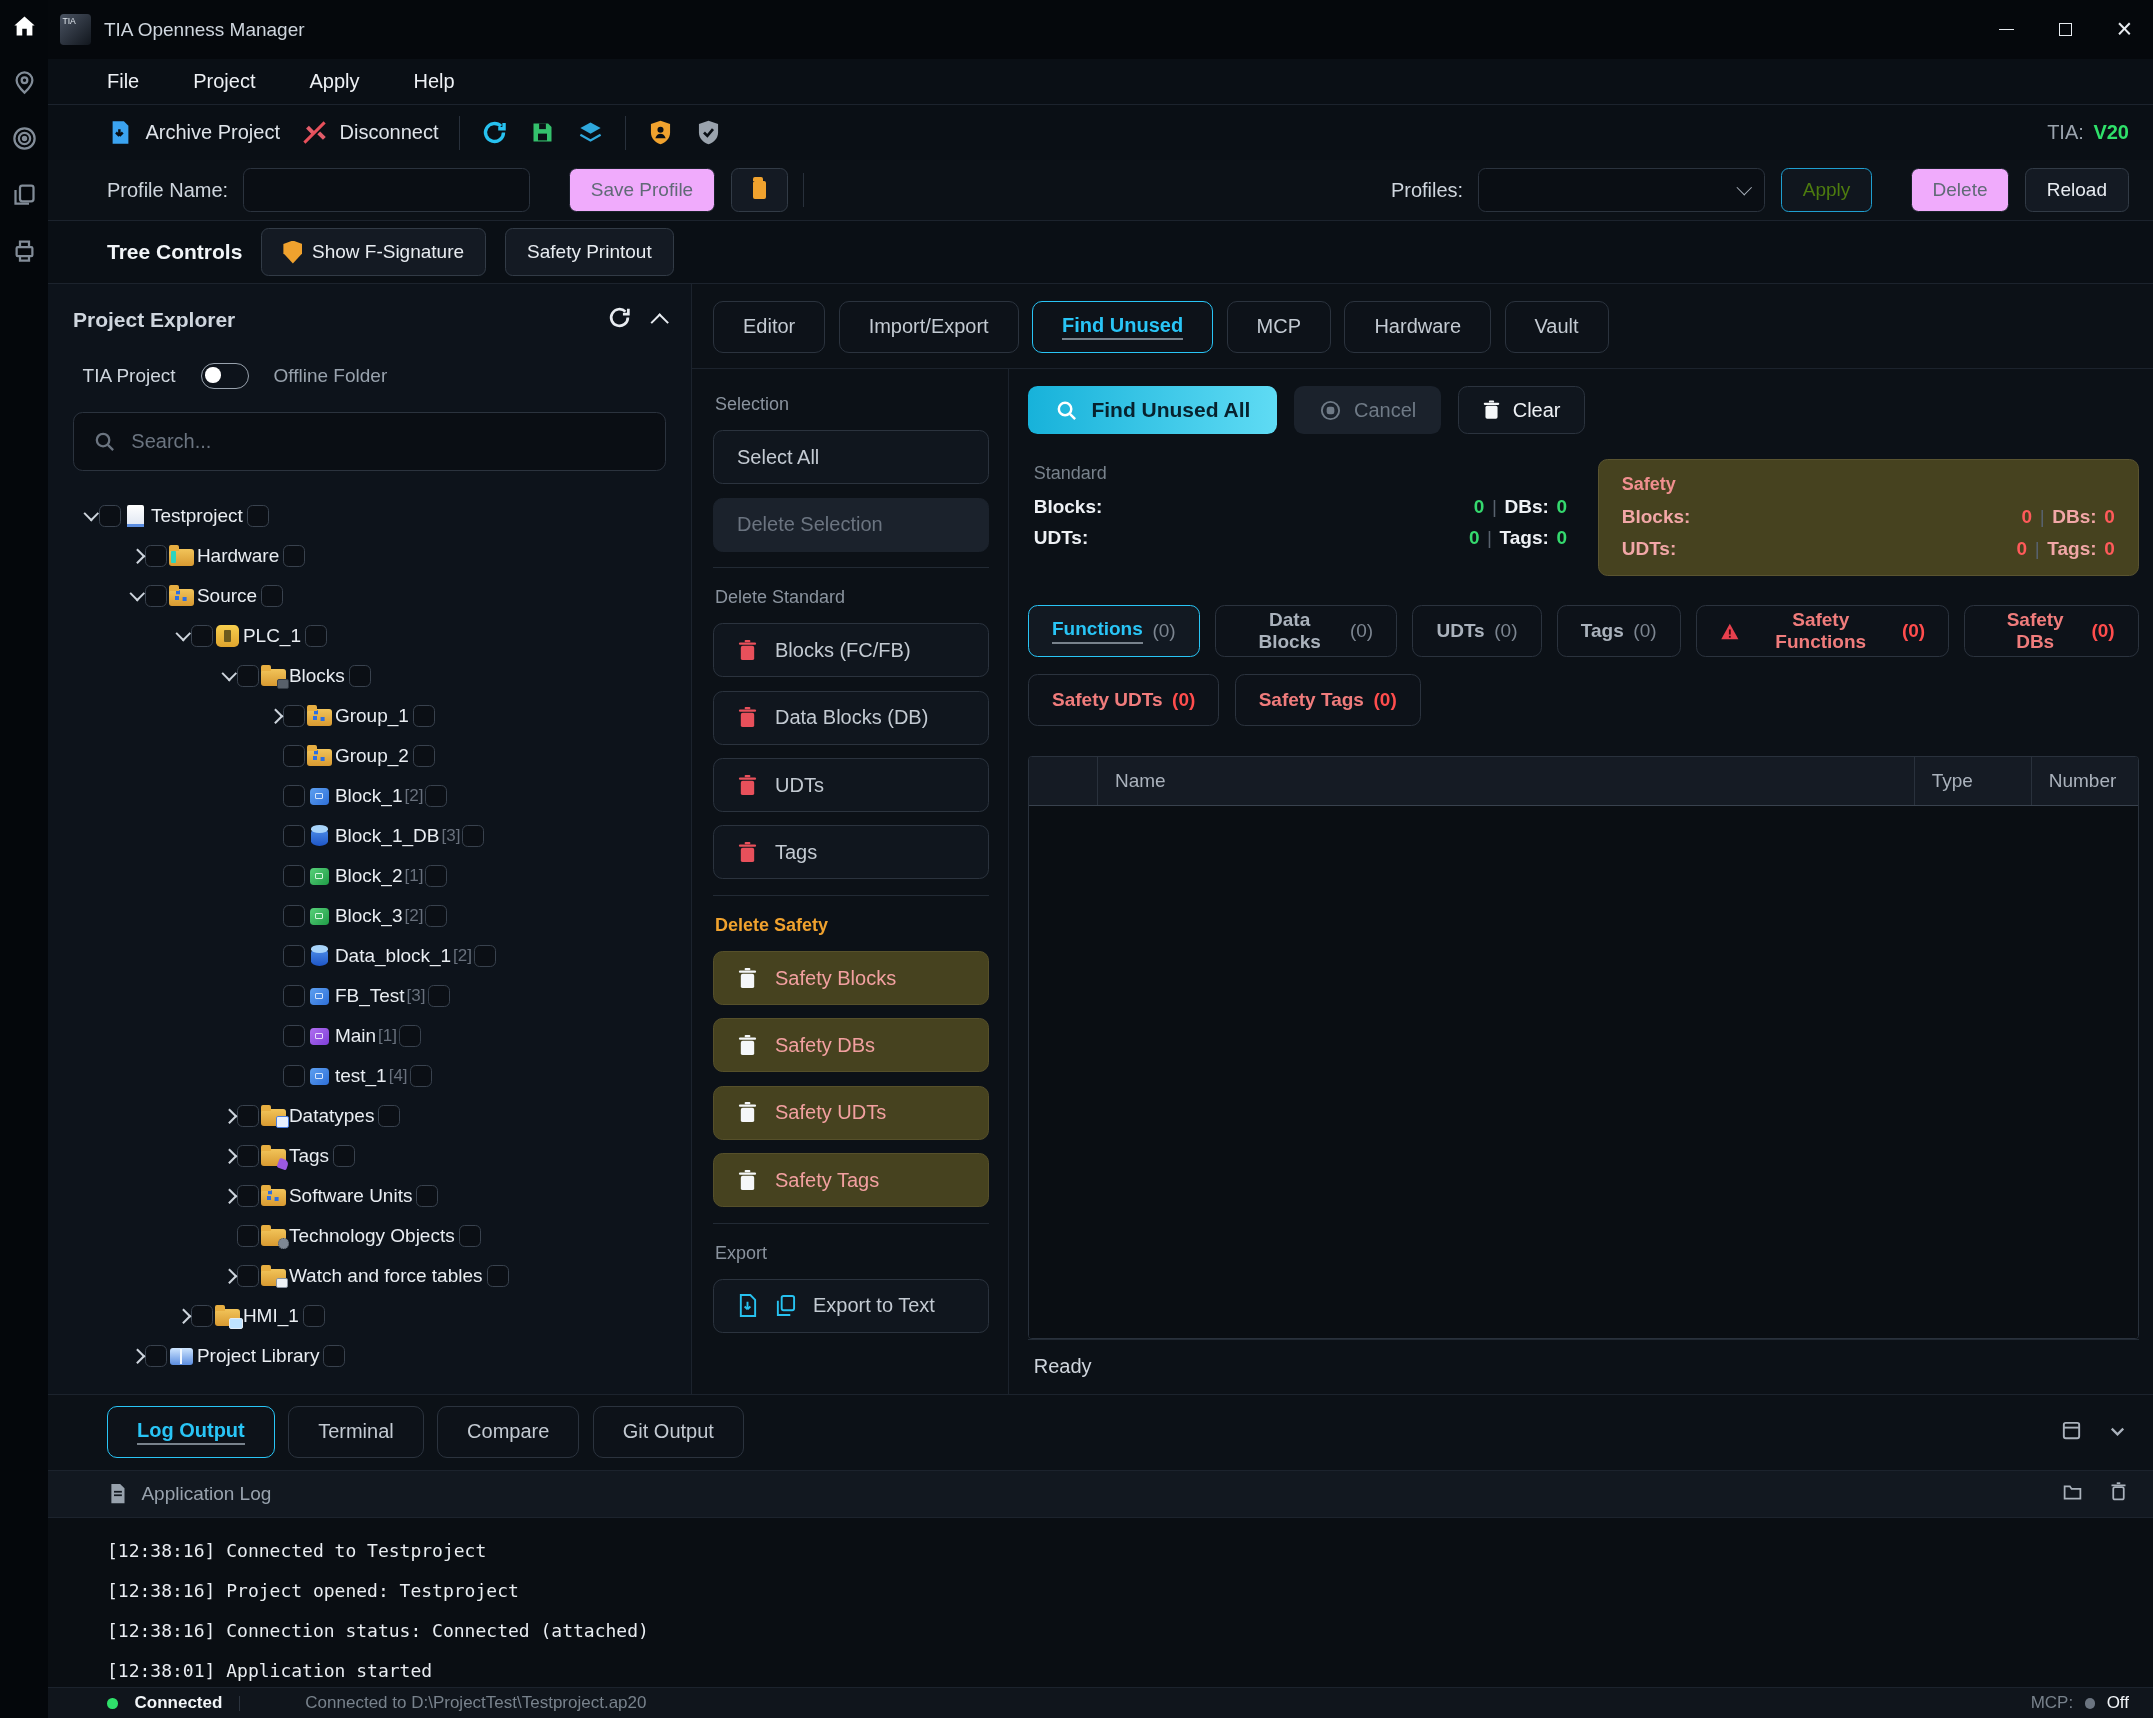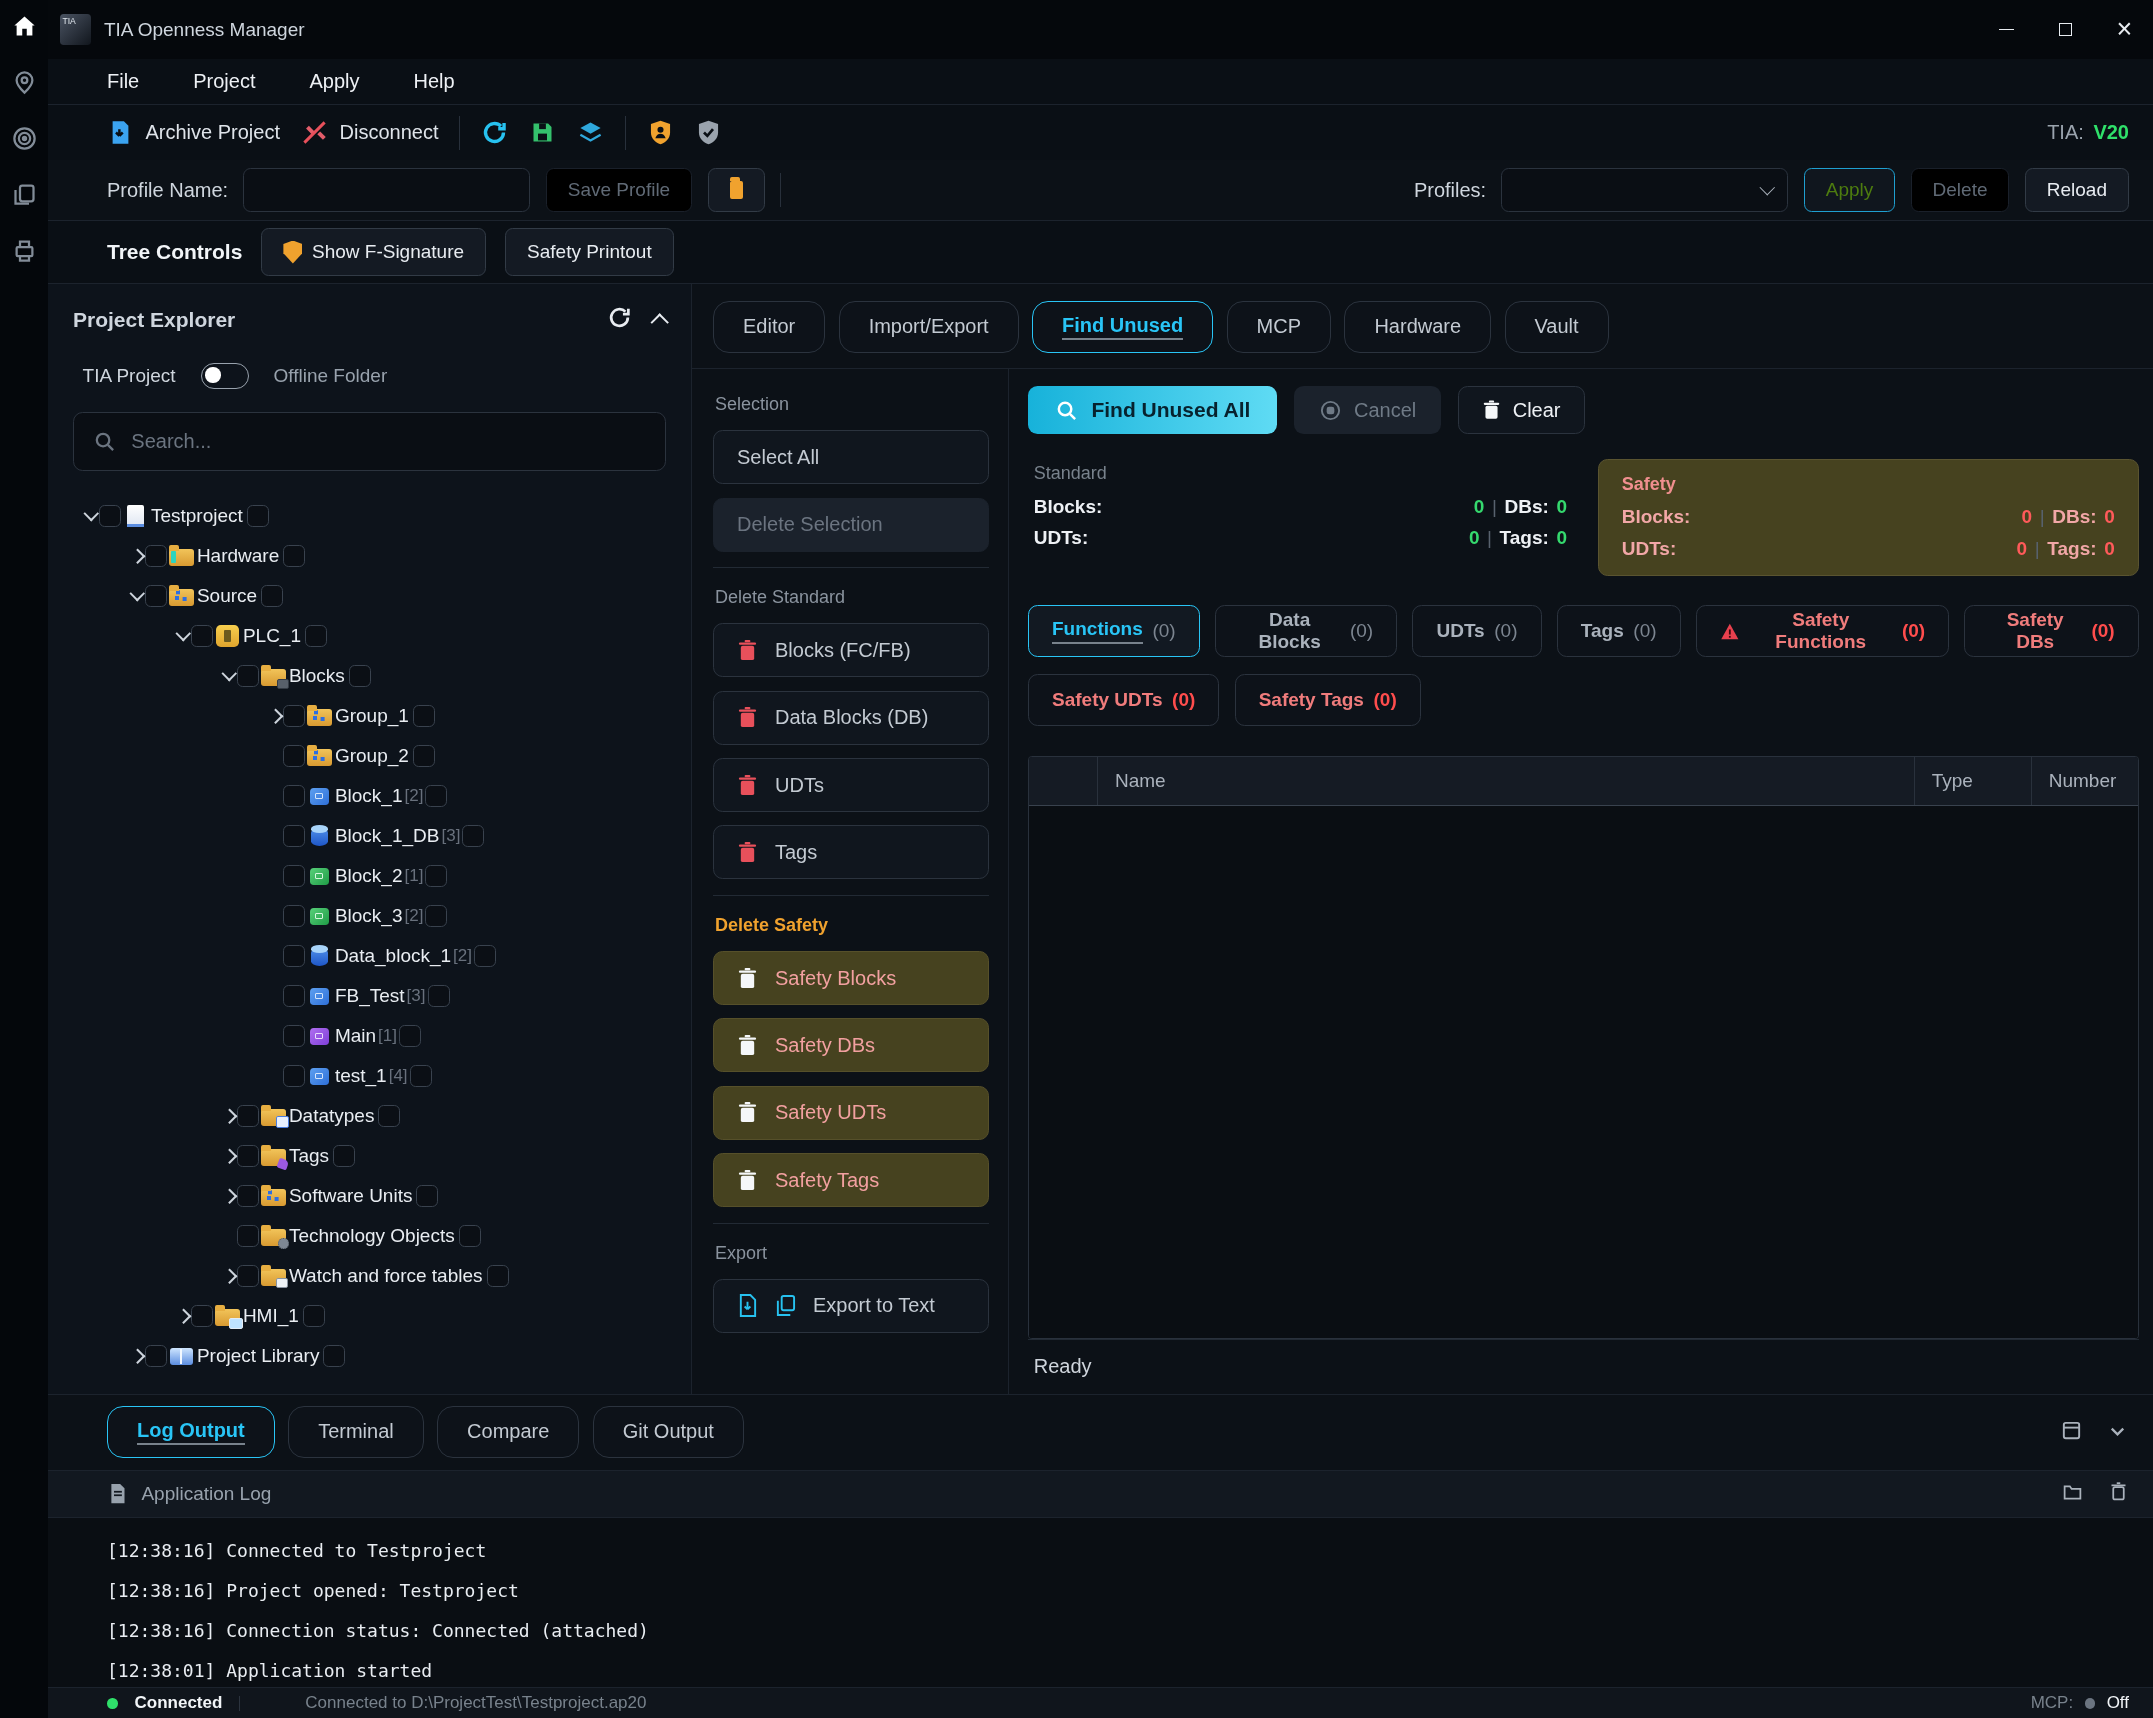--- a/index.html
+++ b/index.html
@@ -36,21 +36,21 @@
   .vsep { width:1px; height:34px; background:#28303b; }
   .tia-wrap { margin-left:auto; display:flex; gap:9.6px; font-size:20px; align-items:center; }
   .tia-label { color:#9aa3ad; }
   .tia-version { color:#2fe06a; font-weight:bold; }
 
   
   .profilebar { height:61px; background:#0c1117; border-bottom:1px solid #1c232d; display:flex; align-items:center; padding:0 25px 0 59px; gap:15.3px; flex:none; }
   .plabel { font-size:20px; color:#cfd6de; }
   .pinput { width:287px; height:44px; background:#0a0e14; border:1px solid #2b333e; border-radius:7.6px; color:#e8ecf1; font-size:19px; padding:0 13.4px; font-family:"Liberation Sans",sans-serif; }
   .btn { height:44px; border-radius:7.6px; font-size:19px; padding:0 21px; background:#141a23; border:1px solid #323b46; color:#e8ecf1; display:inline-flex; align-items:center; justify-content:center; gap:9.6px; }
-  .btn.disabled { background:#000000; border-color:#1a202a; color:#606a76; }
+  .btn.disabled { background:#f0abfc; border-color:#1a202a; color:#606a76;margin-left:23px; }
   .btn.accent { border:1.9px solid #1f9fd0; background:#10161e; color:#4d7c0f; }
   .folderbtn { width:57px; }
   .cssfolder { width:25px; height:18px; background:#f0a22e; border-radius:1.9px; position:relative; display:inline-block; }
   .cssfolder::before { content:""; position:absolute; top:-3.8px; left:0; width:10.5px; height:3.8px; background:#f0a22e; border-radius:1.9px 1.9px 0 0; }
   .profiles-group { margin-left:auto; display:flex; align-items:center; gap:15.3px; }
   .select-box { width:287px; height:44px; background:#0a0e14; border:1px solid #2b333e; border-radius:7.6px; display:flex; align-items:center; justify-content:flex-end; padding:0 15.3px; }
   .chev-s { width:10.5px; height:10.5px; border-right:1.9px solid #aab2bc; border-bottom:1.9px solid #aab2bc; transform:rotate(45deg); margin-top:-4.8px; }
 
   
   .treecontrols { height:63px; background:#0a0f15; border-bottom:1px solid #1c232d; display:flex; align-items:center; gap:19px; padding-left:59px; flex:none; }
@@ -113,21 +113,21 @@
   .ti.fb-green::before { background:linear-gradient(135deg,#58d07a,#1f9c46); }
   .ti.fb-green .mark { border:1.9px solid #d9f7e1; }
   .ti.fb-purple::before { background:linear-gradient(135deg,#b06ef0,#7e3fd8); }
   .ti.fb-purple .mark { border:1.9px solid #ecdcfb; }
   .ti.book::before { content:""; position:absolute; left:1px; top:2.9px; width:23px; height:17px; border-radius:2.9px; background:linear-gradient(180deg,#cfe6ff,#5b8de0); }
   .ti.book .mark { display:block; left:11.5px; top:3.8px; width:1.9px; height:15.3px; background:#f2f8ff; }
 
   
   .workspace { flex:1; display:flex; flex-direction:column; min-width:0; padding-top:17px; }
   .main-tabs { display:flex; gap:13.4px; padding:0 0 15.3px 21px; border-bottom:1px solid #1c232d; }
-  .tab { height:52px; padding:0 29px; border-radius:16px; background:#0d1219; border:1px solid #2b333e; font-size:20px; color:#c3cad2; display:flex; align-items:center; }
+  .tab { height:52px; padding:0 29px; border-radius:10px; background:#0d1219; border:1px solid #2b333e; font-size:20px; color:#c3cad2; display:flex; align-items:center; }
   .tab .tab-lbl { padding-bottom:1.9px; }
   .tab.active { border:1.9px solid #29c5f6; }
   .tab.active .tab-lbl { color:#29c5f6; font-weight:bold; border-bottom:2.9px solid #78828c; }
 
   .workbody { flex:1; display:flex; min-height:0; }
 
   
   .selcol { width:317px; border-right:1px solid #1c232d; padding:19px 19px 0 21px; flex:none; overflow:hidden; }
   .sec-label { font-size:18px; color:#8a939e; margin:5.7px 0 15.3px 1.9px; }
   .sec-label.safety-lbl { color:#f0a22e; font-weight:bold; }

